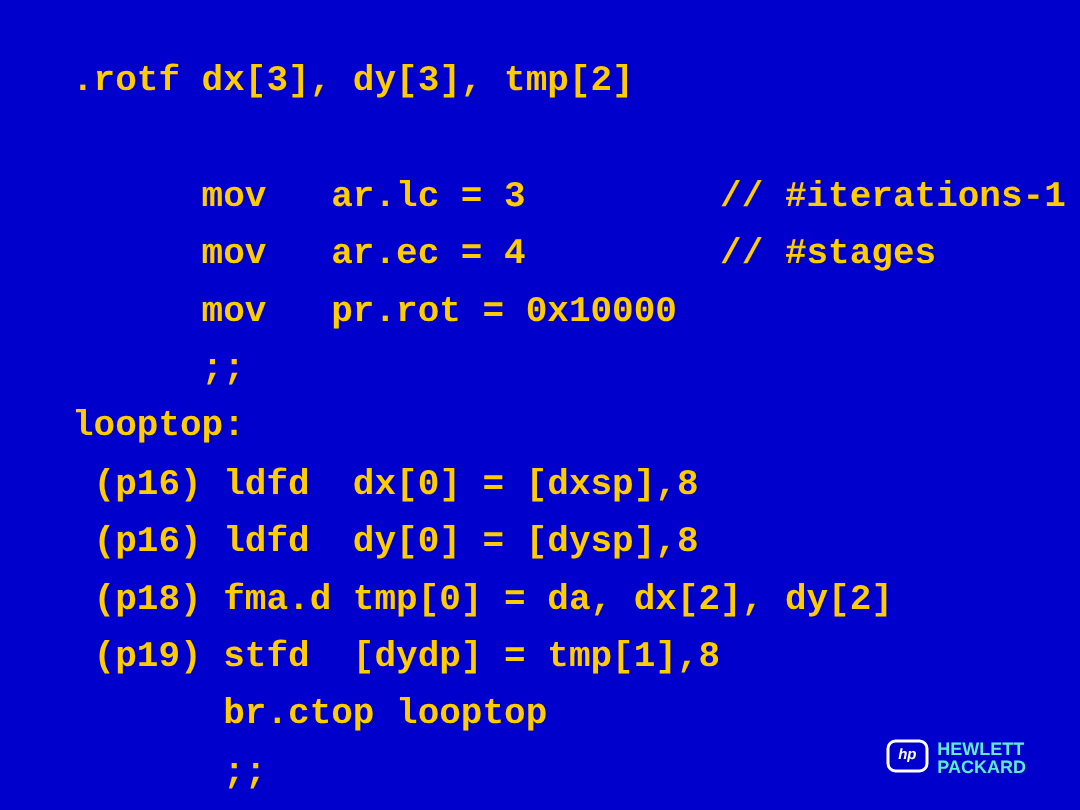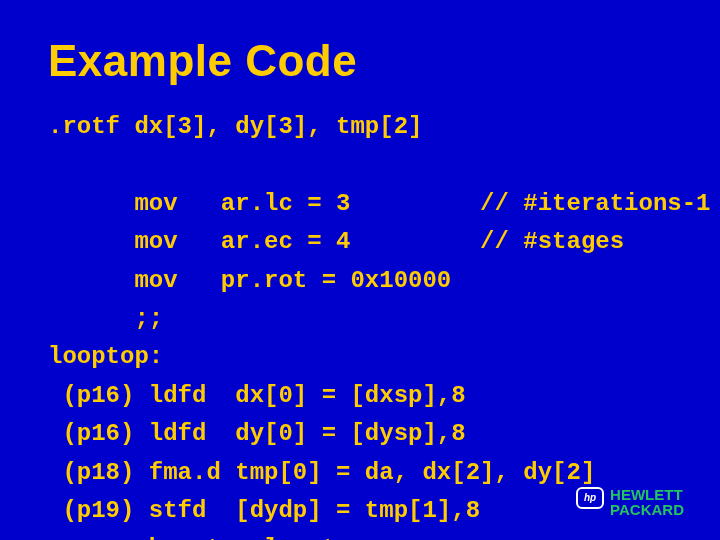--- a/index.html
+++ b/index.html
@@ -51,32 +51,31 @@
     align-items: center;
     justify-content: center;
     color: #ffffff;
     font-family: Arial, Helvetica, sans-serif;
     font-size: 10px;
     font-weight: bold;
     font-style: italic;
     line-height: 1;
   }
   .logo-text {
-    color: #22c55e;
+    color: #5eead4;
     font-family: Arial, Helvetica, sans-serif;
-    font-size: 15px;
+    font-size: 12px;
     font-weight: bold;
     line-height: 1.05;
   }
 </style>
 </head>
 <body>
 
 <div class="slide">
-  <div class="title">Example Code</div>
 
   <div class="code">.rotf dx[3], dy[3], tmp[2]
 
       mov   ar.lc = 3         // #iterations-1
       mov   ar.ec = 4         // #stages
       mov   pr.rot = 0x10000
       ;;
 looptop:
  (p16) ldfd  dx[0] = [dxsp],8
  (p16) ldfd  dy[0] = [dysp],8

